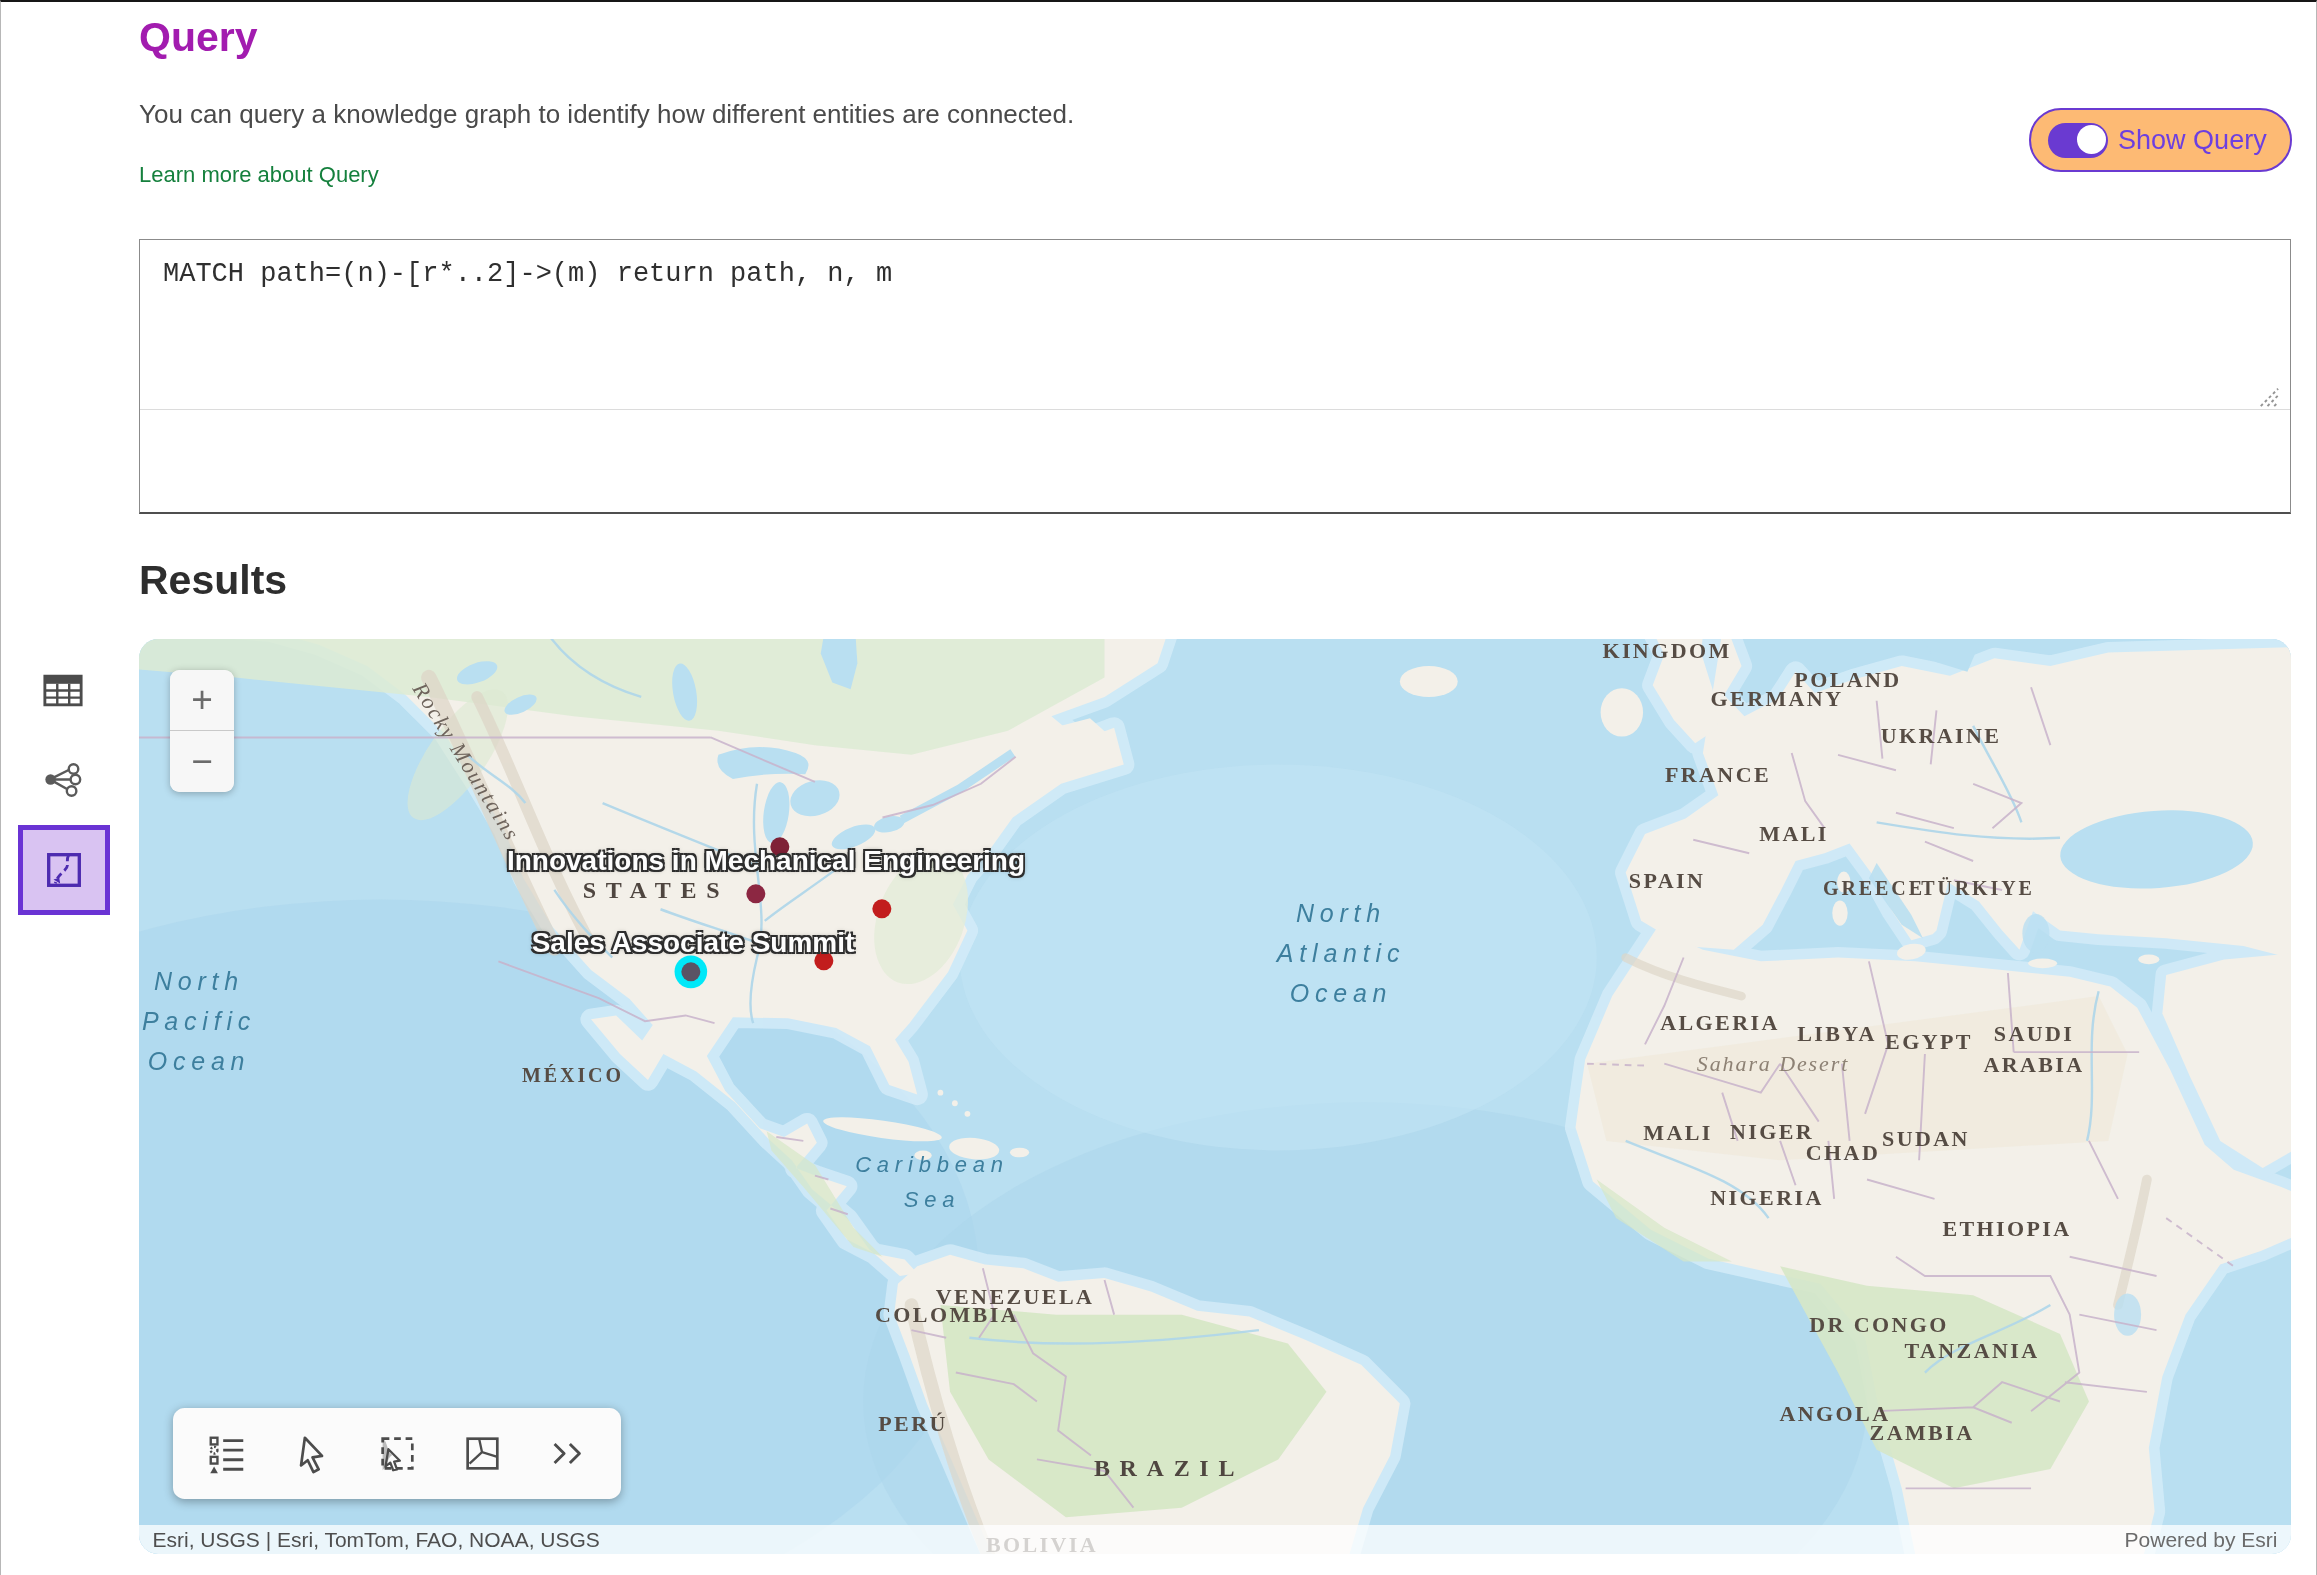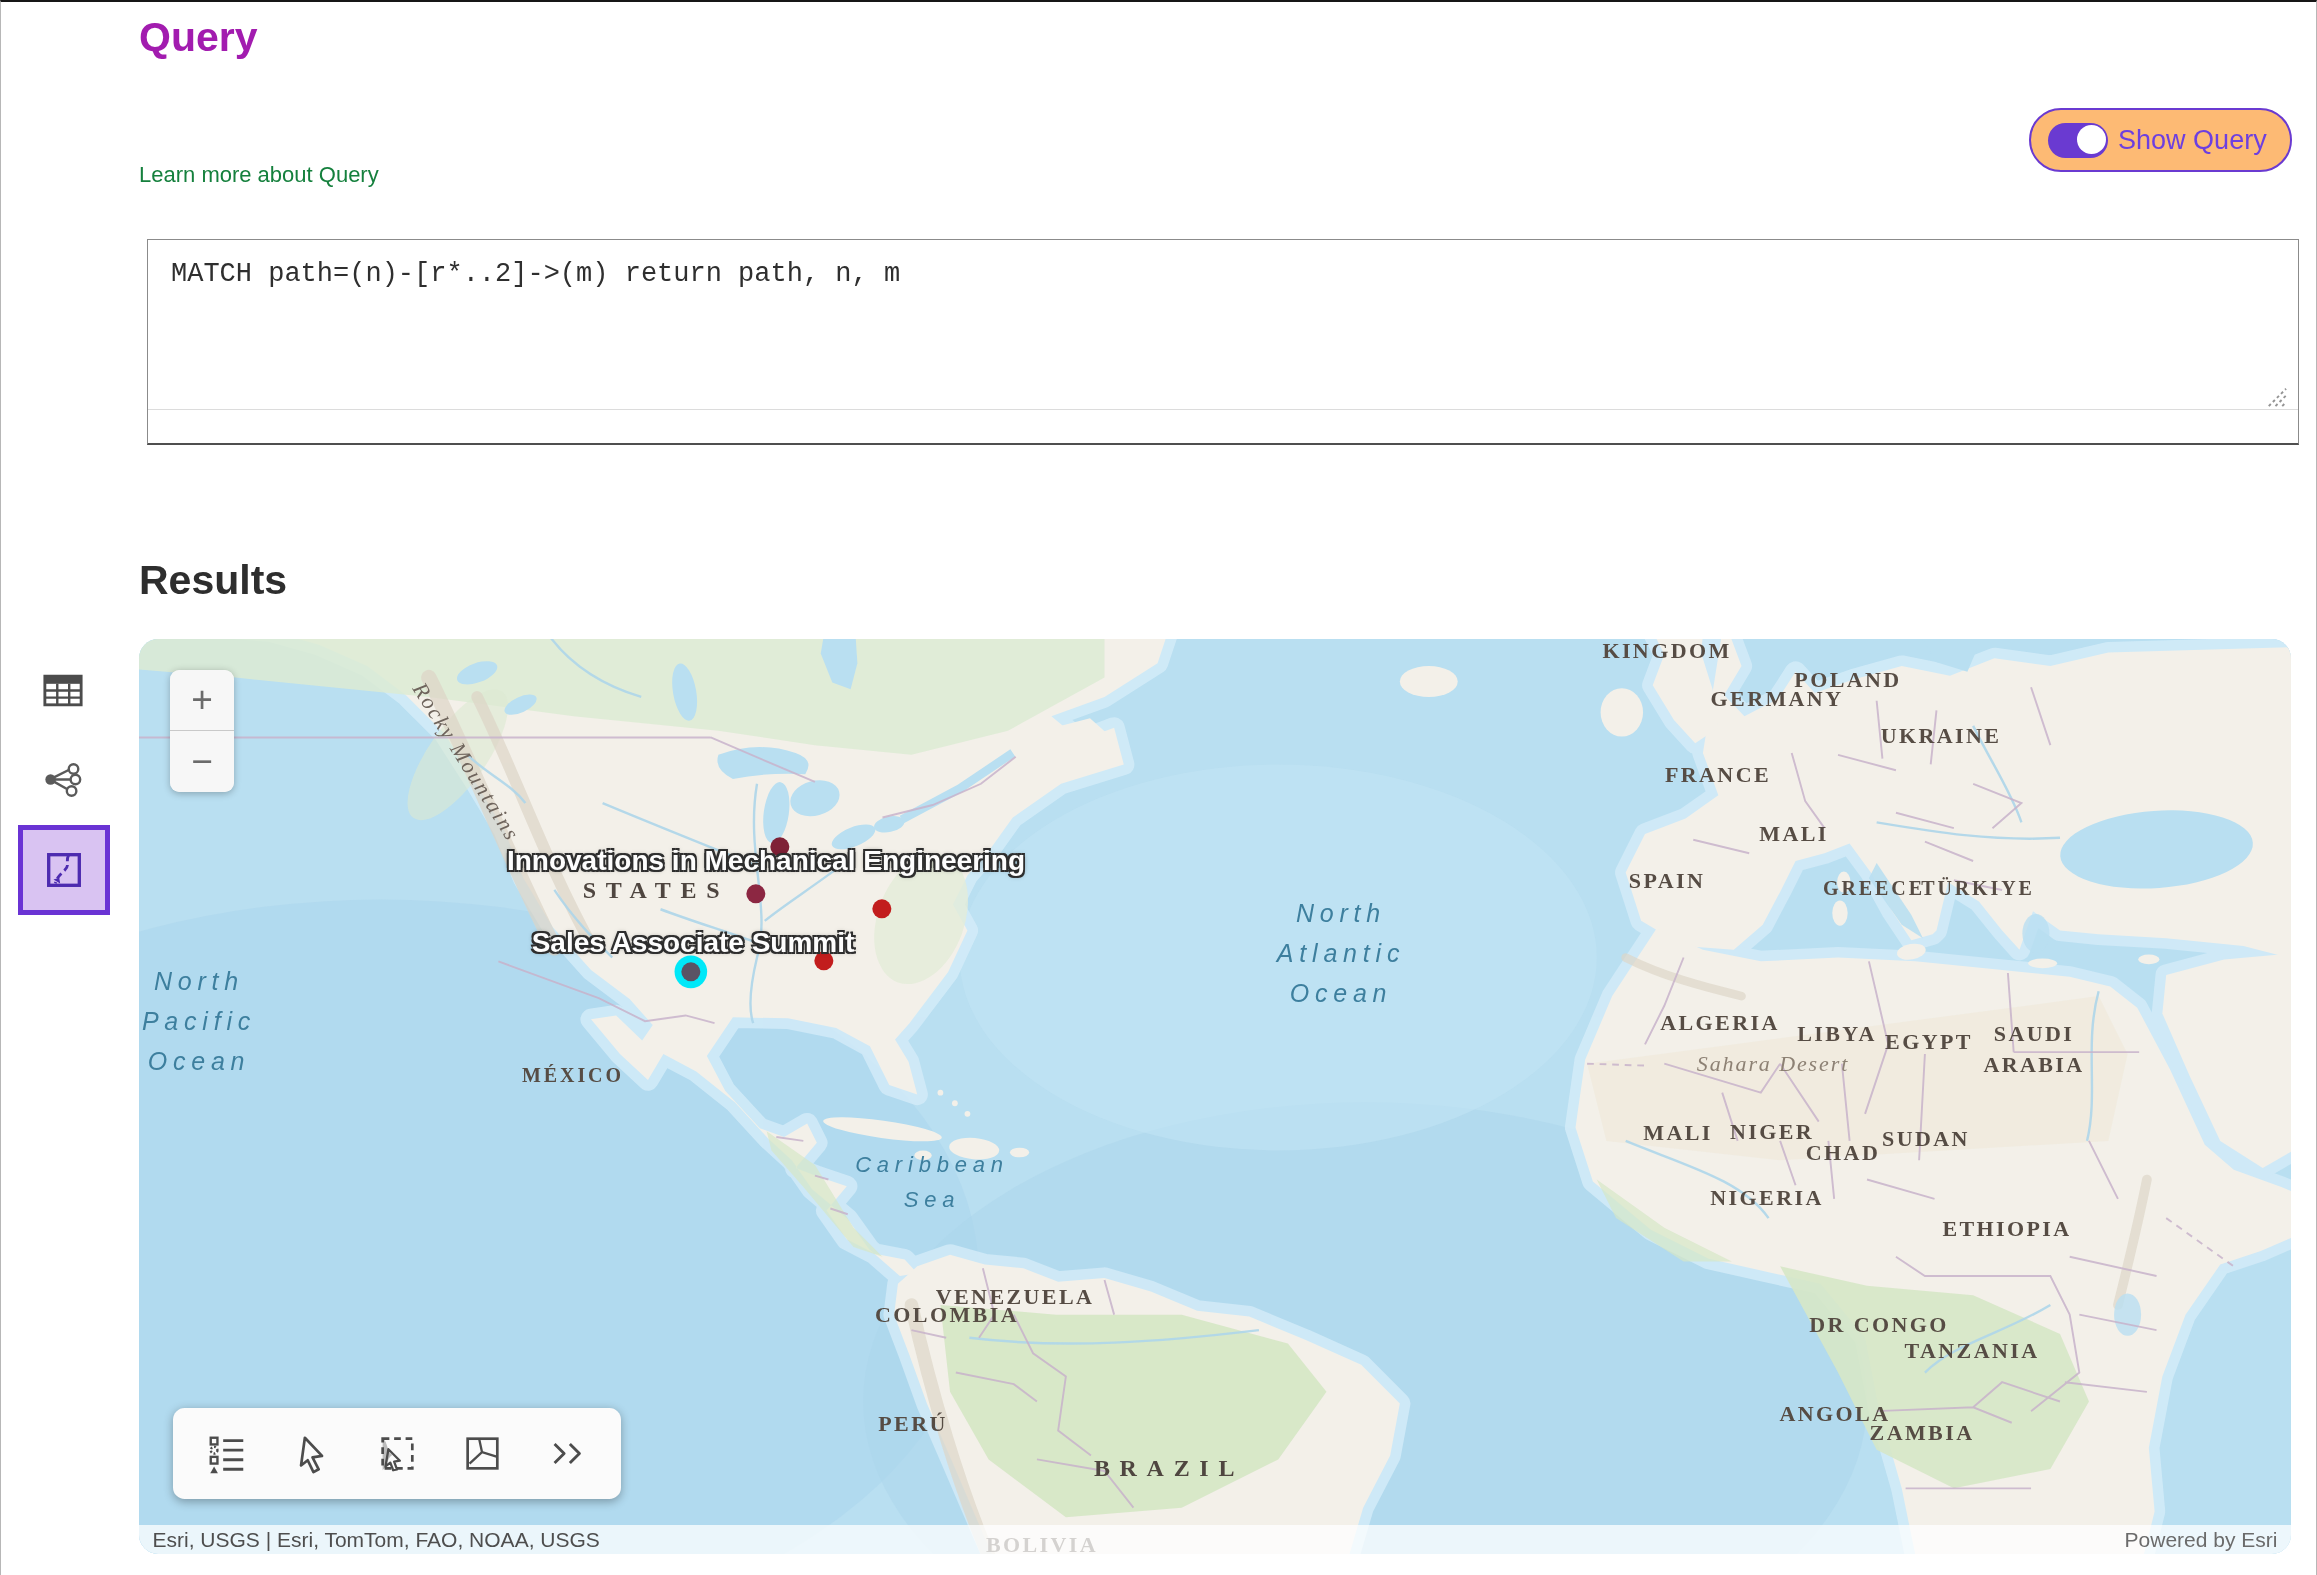--- a/index.html
+++ b/index.html
@@ -12,22 +12,22 @@
   .h1{left:138px;top:11.6px;font-size:41px;font-weight:700;color:#a21caf;}
   .desc{left:138px;top:97px;font-size:26px;color:#4a4a4a;}
   .link{left:138px;top:160px;font-size:22px;color:#15803d;cursor:pointer;}
   .pill{left:2028px;top:106px;width:263px;height:64px;border:2.9px solid #6a3ad1;border-radius:35px;
     display:flex;align-items:center;box-sizing:border-box;padding-left:17.4px;cursor:pointer;background:#fdba74;}
   .track{width:60px;height:35px;border-radius:17.4px;background:#6a3ad1;position:relative;flex:0 0 auto;}
   .knob{position:absolute;right:2.9px;top:2.9px;width:29px;height:29px;border-radius:50%;background:#fff;}
   .pill-label{margin-left:9.7px;font-size:27px;color:#6d3fe0;white-space:nowrap;}
 
   
-  .panel{left:138px;top:237px;width:2152px;height:206px;border:1.9px solid #8b8b8b;border-bottom-width:2.9px;
-    border-bottom-color:#4f4f4f;box-sizing:border-box;background:#fff;margin-left:8px;}
+  .panel{left:138px;top:237px;width:2152px;height:275px;border:1.9px solid #8b8b8b;border-bottom-width:2.9px;
+    border-bottom-color:#4f4f4f;box-sizing:border-box;background:#fff;}
   .qtext{display:block;width:100%;height:170px;box-sizing:border-box;border:none;outline:none;resize:none;
     padding:19.3px 23px;font-family:"Liberation Mono","DejaVu Sans Mono",monospace;font-size:27px;color:#2f2f2f;
     border-bottom:1.9px solid #dcdcdc;background:#fff;}
   .resize-handle{right:9.7px;top:143px;opacity:.8;}
   .qfooter{left:0;top:172px;width:100%;height:99px;display:flex;align-items:center;box-sizing:border-box;
     padding:0 39px 0 46px;}
   .checkbox{width:27px;height:29px;border:1.9px solid #8a8a8a;border-radius:2.9px;background:#fff;flex:0 0 auto;cursor:pointer;}
   .cblabel{margin-left:15.4px;font-size:27px;color:#3d3d3d;}
   .spacer{flex:1;}
   .btn-clear{width:110px;height:64px;border:2.9px solid #6639cf;background:#fff;color:#7a5ae0;font-size:26px;
@@ -78,20 +78,21 @@
     justify-content:space-between;box-sizing:border-box;padding:0 13.5px;}
   .attrib .l{font-size:21px;color:#4e4e4e;}
   .attrib .r{font-size:21px;color:#6b6b6b;}
 </style>
 </head>
 <body>
 
 <div class="window">
 
   <div class="abs h1">Query</div>
+  <div class="abs desc">You can query a knowledge graph to identify how different entities are connected.</div>
   <div class="abs link">Learn more about Query</div>
 
   <div class="abs pill">
     <div class="track">
         <div class="knob"></div>
       </div>
     <div class="pill-label">Show Query</div>
   </div>
 
   <div class="abs panel">

